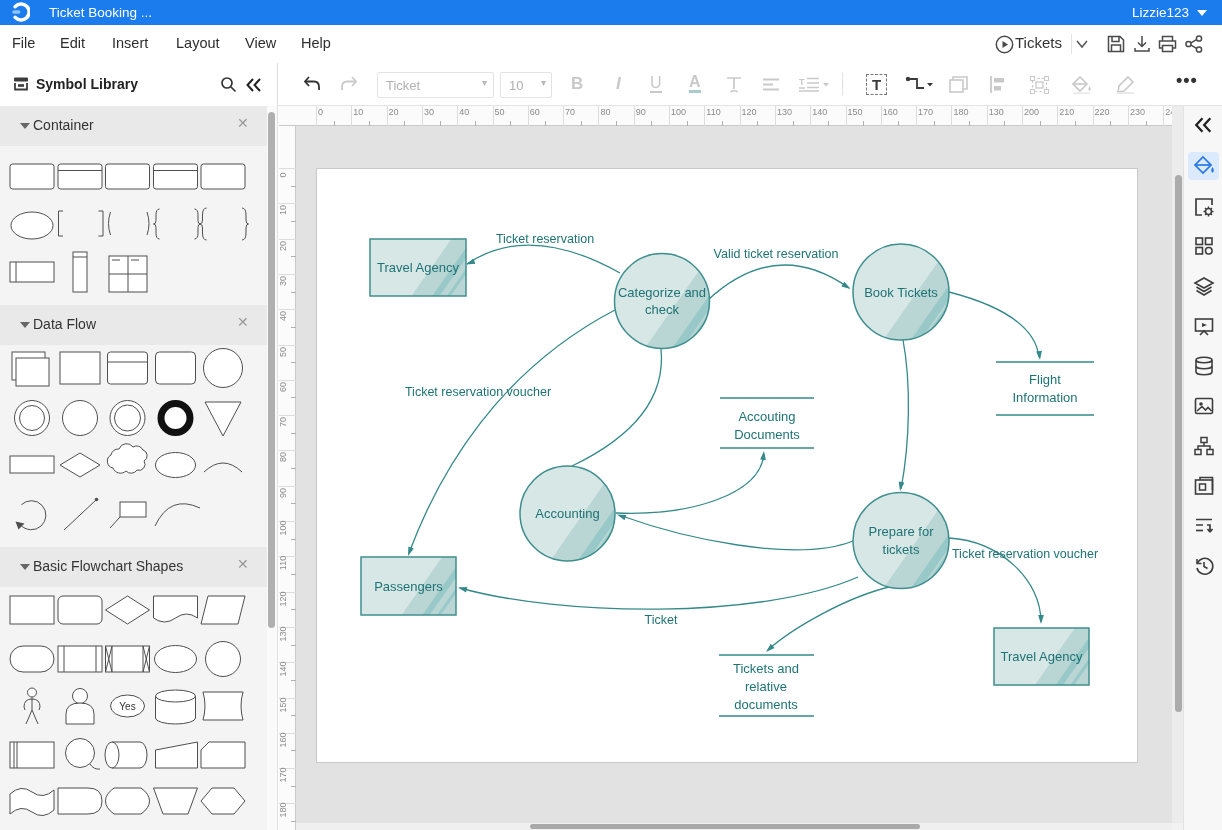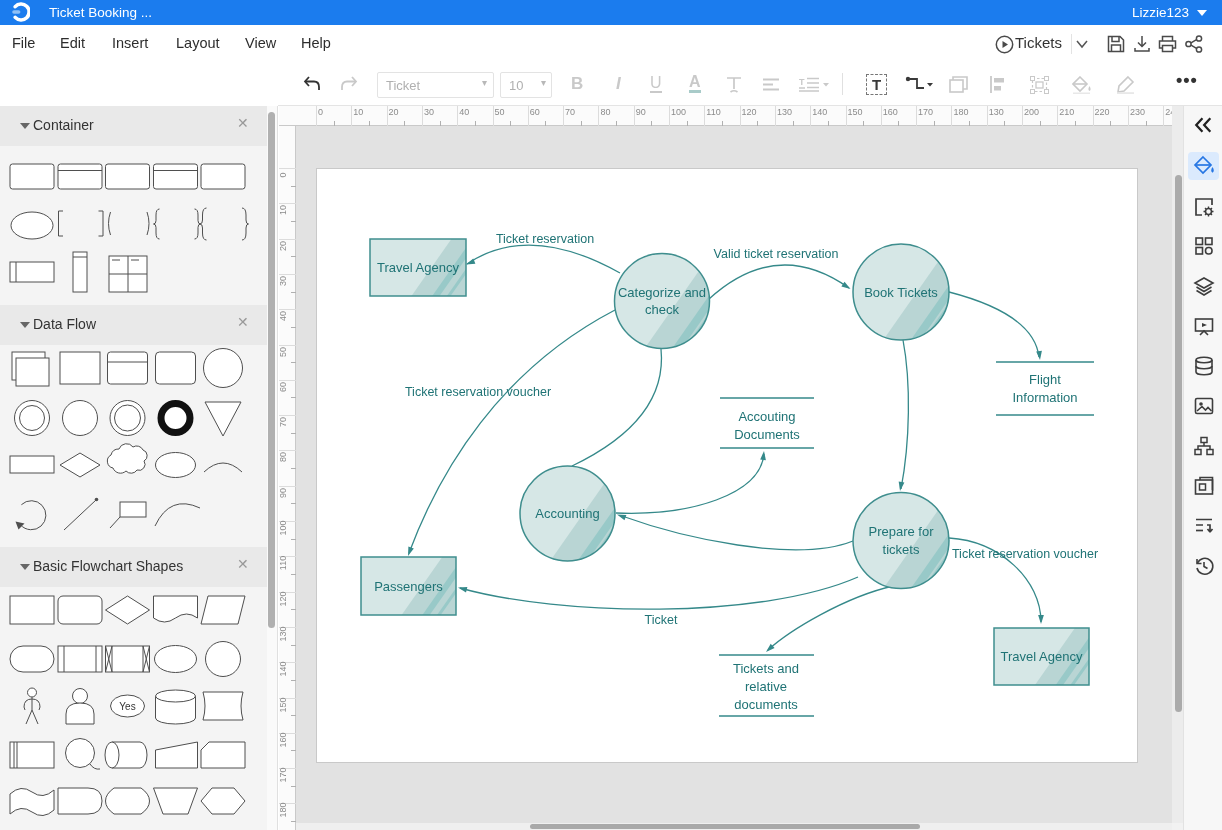--- a/index.html
+++ b/index.html
@@ -91,20 +91,35 @@
 <svg style="position:absolute;left:1185px;top:10px" width="18" height="18" viewBox="0 0 18 18">
 <circle cx="14" cy="3.5" r="2.6" fill="none" stroke="#4a4a4a" stroke-width="1.5"></circle>
 <circle cx="3.5" cy="9" r="2.6" fill="none" stroke="#4a4a4a" stroke-width="1.5"></circle>
 <circle cx="14" cy="14.5" r="2.6" fill="none" stroke="#4a4a4a" stroke-width="1.5"></circle>
 <path d="M 6 7.8 L 11.5 4.7 M 6 10.2 L 11.5 13.3" stroke="#4a4a4a" stroke-width="1.5"></path>
       </svg>
 
   </div>
 
   <div id="row2">
+    <div id="panelhead">
+      <svg style="position:absolute;left:13px;top:13px;" width="16" height="16" viewBox="0 0 16 16">
+        <rect x="1" y="1.5" width="14" height="4" rx="0.8" fill="#3d3d3d"></rect>
+        <path d="M2 7 v6.5 h12 V7" fill="none" stroke="#3d3d3d" stroke-width="1.8"></path>
+        <rect x="5" y="8.2" width="6" height="2.6" fill="#3d3d3d"></rect>
+      </svg>
+      <div id="sl-title">Symbol Library</div>
+      <svg style="position:absolute;left:220px;top:13px;" width="17" height="17" viewBox="0 0 17 17">
+        <circle cx="7" cy="7" r="5" fill="none" stroke="#333" stroke-width="1.7"></circle>
+        <line x1="11" y1="11" x2="15.5" y2="15.5" stroke="#333" stroke-width="1.7"></line>
+      </svg>
+      <svg style="position:absolute;left:245px;top:14px;" width="17" height="16" viewBox="0 0 17 16">
+        <path d="M8 2 L2.5 8 L8 14 M15 2 L9.5 8 L15 14" fill="none" stroke="#222" stroke-width="2"></path>
+      </svg>
+    </div>
     <div id="toolbar">
       <svg style="position:absolute;left:25px;top:13px" width="18" height="16" viewBox="0 0 18 16">
 <path d="M 6 1 L 2 5.5 L 6 10" fill="none" stroke="#333" stroke-width="1.8"></path>
 <path d="M 2 5.5 H 11 Q 16 5.5 16 11 L 16 14" fill="none" stroke="#333" stroke-width="1.8"></path>
         </svg>
 <svg style="position:absolute;left:62px;top:13px" width="18" height="16" viewBox="0 0 18 16">
 <path d="M 12 1 L 16 5.5 L 12 10" fill="none" stroke="#c9c9c9" stroke-width="1.8"></path>
 <path d="M 16 5.5 H 7 Q 2 5.5 2 11 L 2 14" fill="none" stroke="#c9c9c9" stroke-width="1.8"></path>
         </svg>
 <div style="position:absolute;left:99px;top:9px;width:117px;height:26px;border:1px solid #e3e3e3;border-radius:2px;">

